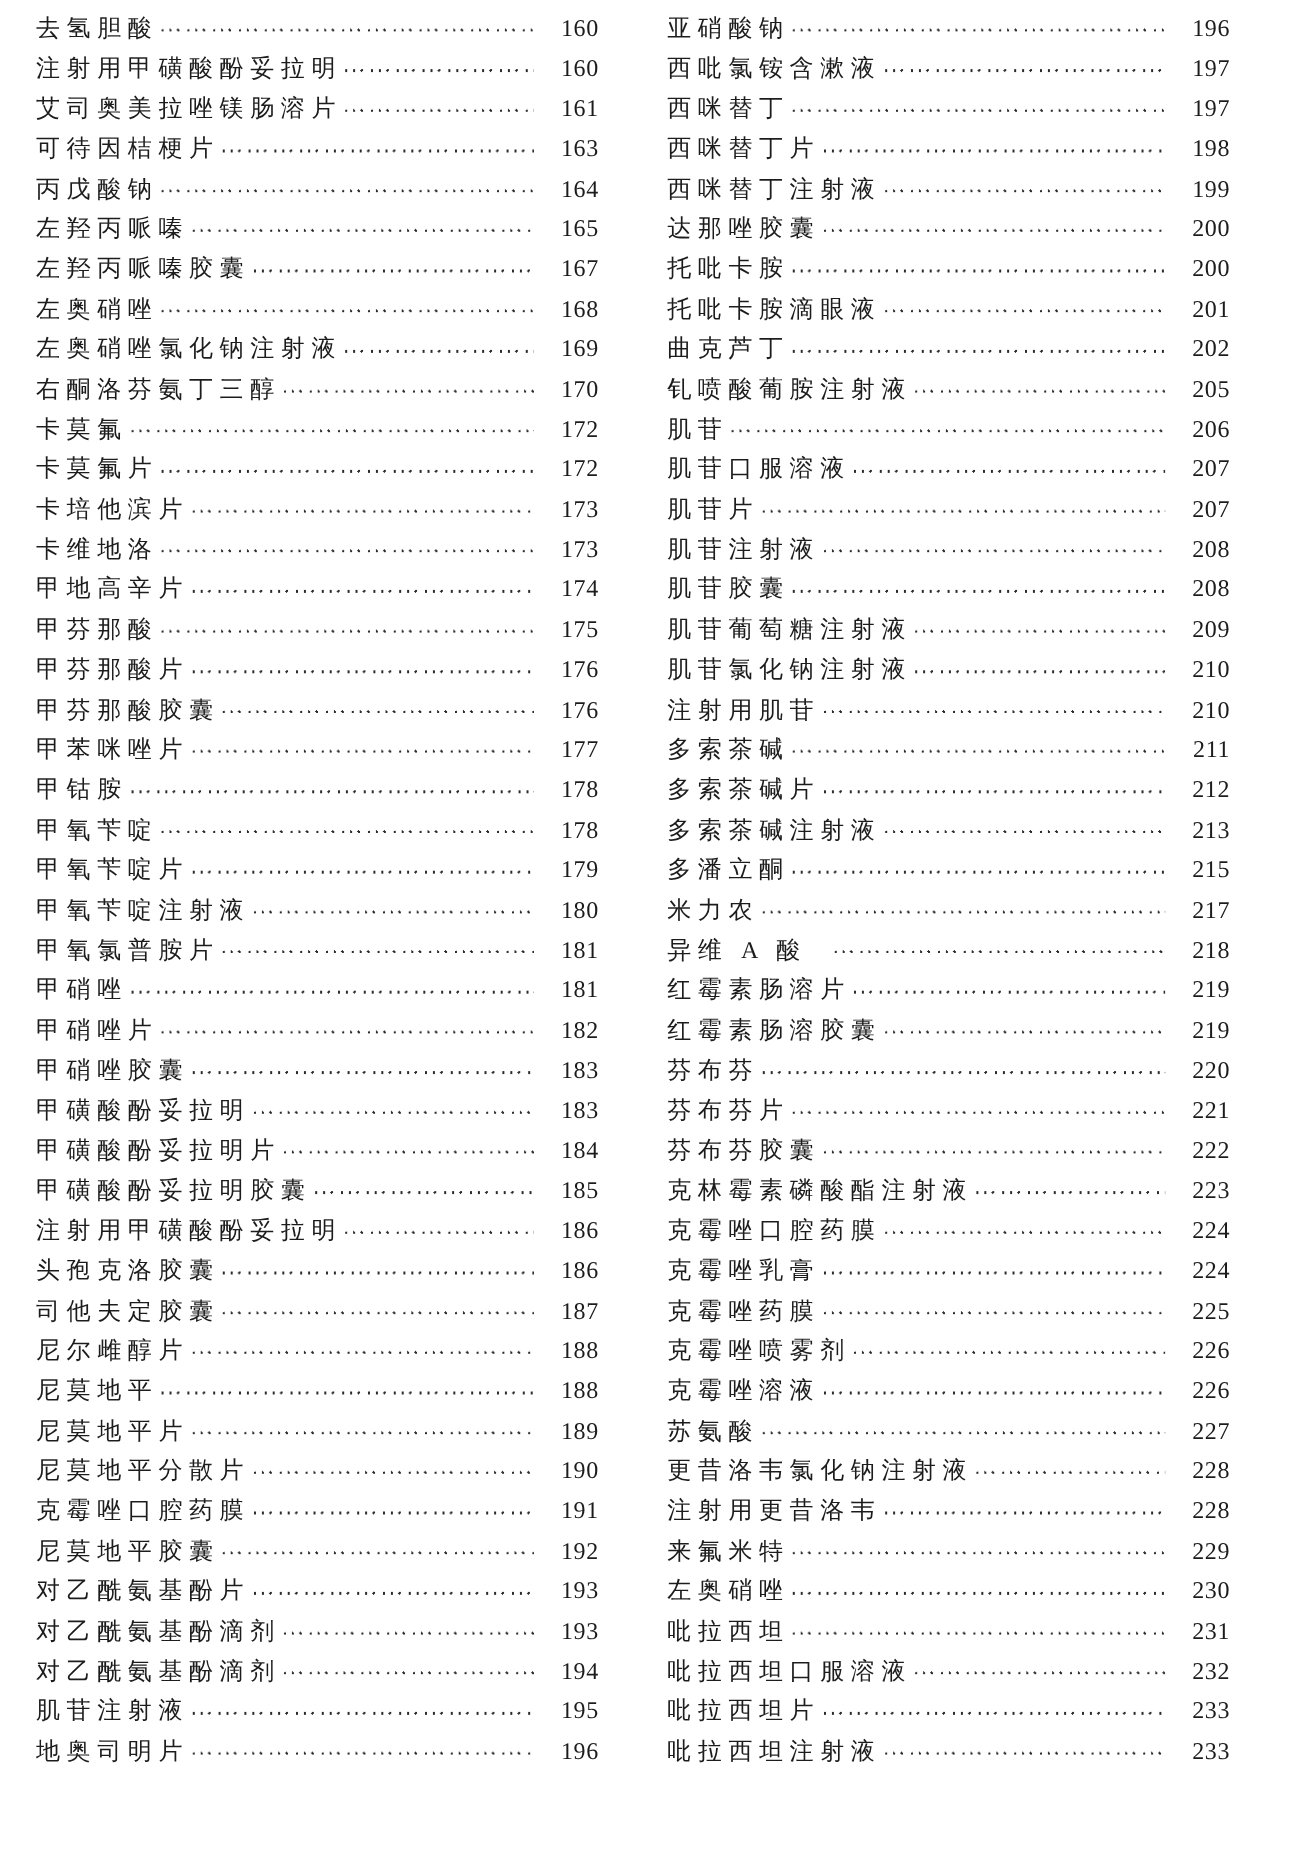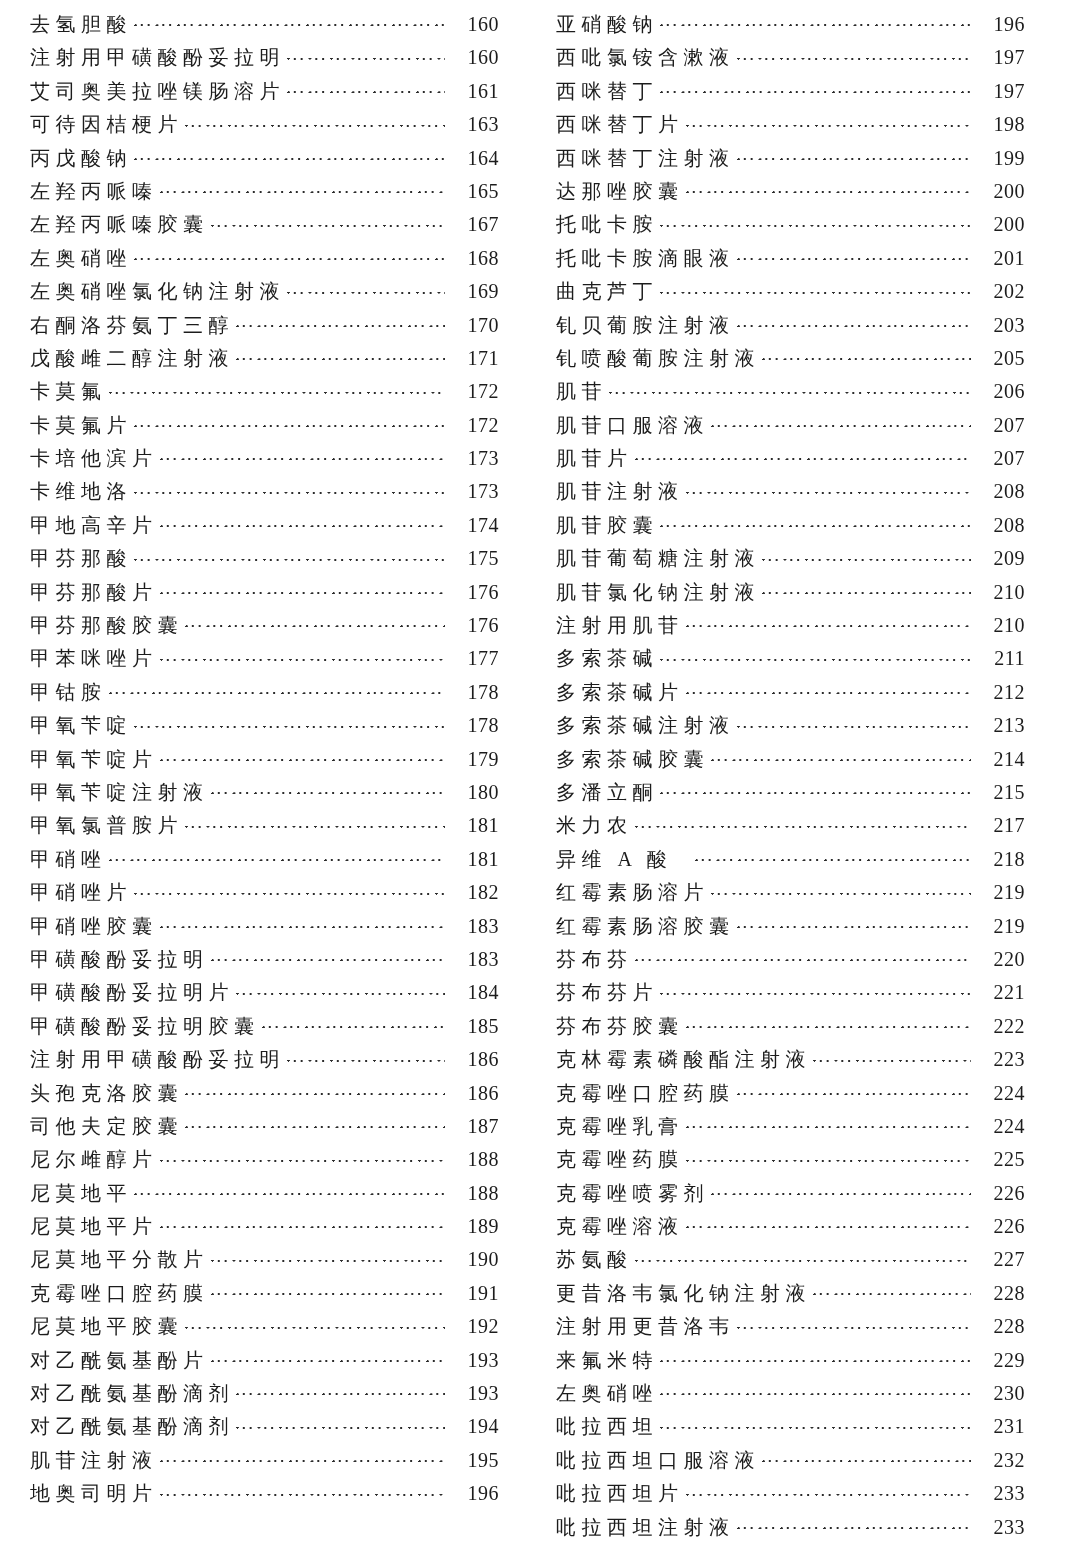--- a/index.html
+++ b/index.html
@@ -109,25 +109,20 @@
         <span class="title">左奥硝唑氯化钠注射液</span>
         <span class="dots"></span>
         <span class="pagenum">169</span>
       </div>
       <div class="row">
         <span class="title">右酮洛芬氨丁三醇</span>
         <span class="dots"></span>
         <span class="pagenum">170</span>
       </div>
       <div class="row">
-        <span class="title">戊酸雌二醇注射液</span>
-        <span class="dots"></span>
-        <span class="pagenum">171</span>
-      </div>
-      <div class="row">
         <span class="title">卡莫氟</span>
         <span class="dots"></span>
         <span class="pagenum">172</span>
       </div>
       <div class="row">
         <span class="title">卡莫氟片</span>
         <span class="dots"></span>
         <span class="pagenum">172</span>
       </div>
       <div class="row">
@@ -331,25 +326,20 @@
         <span class="title">托吡卡胺滴眼液</span>
         <span class="dots"></span>
         <span class="pagenum">201</span>
       </div>
       <div class="row">
         <span class="title">曲克芦丁</span>
         <span class="dots"></span>
         <span class="pagenum">202</span>
       </div>
       <div class="row">
-        <span class="title">钆贝葡胺注射液</span>
-        <span class="dots"></span>
-        <span class="pagenum">203</span>
-      </div>
-      <div class="row">
         <span class="title">钆喷酸葡胺注射液</span>
         <span class="dots"></span>
         <span class="pagenum">205</span>
       </div>
       <div class="row">
         <span class="title">肌苷</span>
         <span class="dots"></span>
         <span class="pagenum">206</span>
       </div>
       <div class="row">
@@ -394,25 +384,20 @@
       </div>
       <div class="row">
         <span class="title">多索茶碱片</span>
         <span class="dots"></span>
         <span class="pagenum">212</span>
       </div>
       <div class="row">
         <span class="title">多索茶碱注射液</span>
         <span class="dots"></span>
         <span class="pagenum">213</span>
-      </div>
-      <div class="row">
-        <span class="title">多索茶碱胶囊</span>
-        <span class="dots"></span>
-        <span class="pagenum">214</span>
       </div>
       <div class="row">
         <span class="title">多潘立酮</span>
         <span class="dots"></span>
         <span class="pagenum">215</span>
       </div>
       <div class="row">
         <span class="title">米力农</span>
         <span class="dots"></span>
         <span class="pagenum">217</span>

